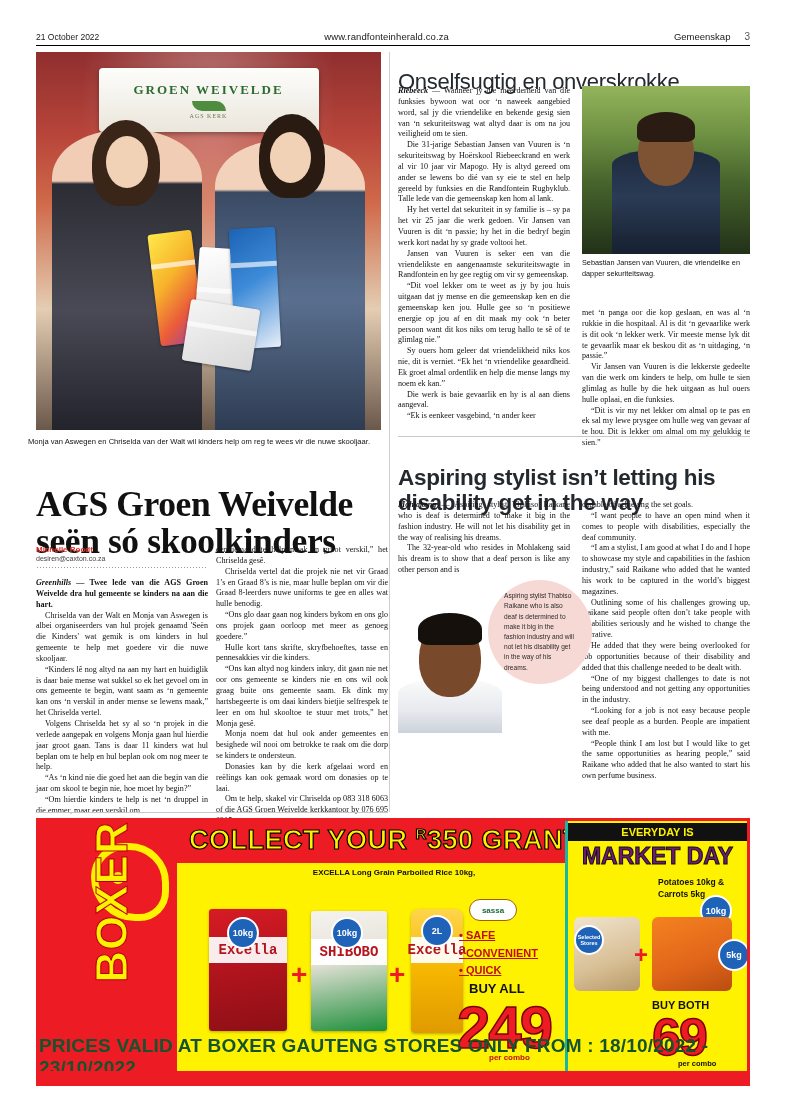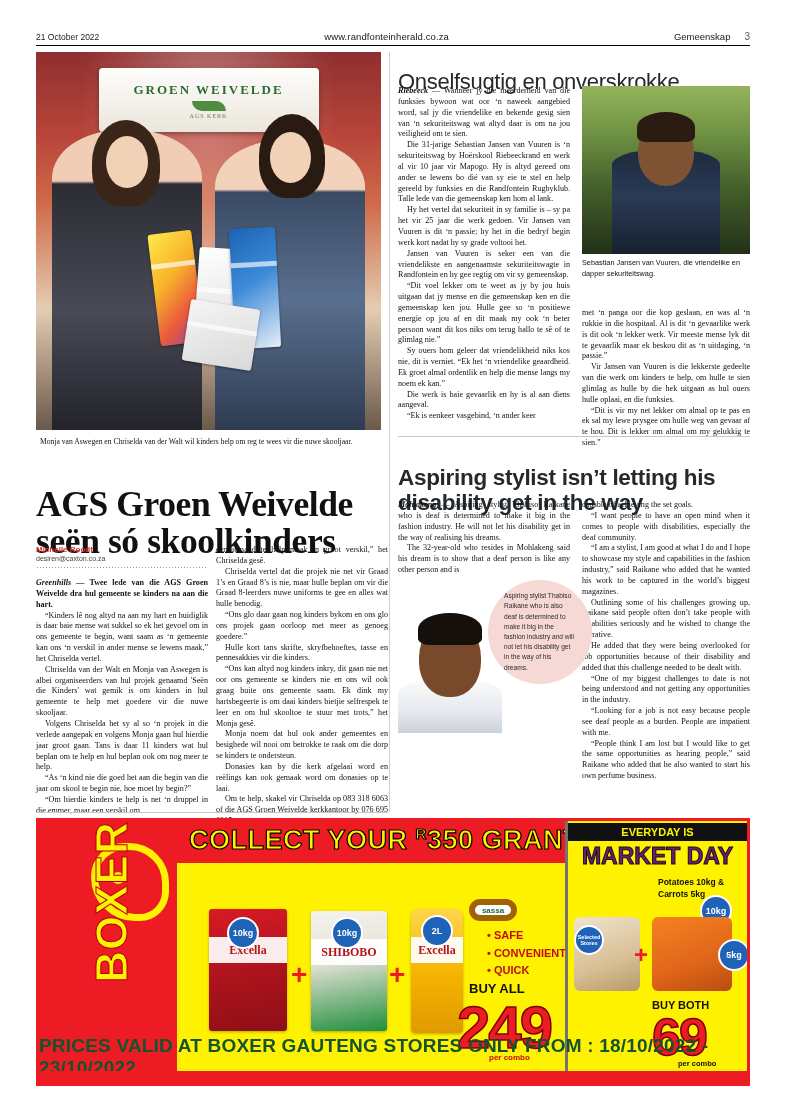--- a/index.html
+++ b/index.html
@@ -64,22 +64,22 @@
          background:linear-gradient(135deg,#ffe94a,#f7b32b 40%,#ea5b3a 70%,#8e44ad); }
   .pk2 { left:160px; top:196px; width:40px; height:108px; transform:rotate(4deg);
          background:linear-gradient(160deg,#ffffff,#eaeaea 55%,#d9d9d9); }
   .pk3 { left:196px; top:176px; width:46px; height:120px; transform:rotate(-3deg);
          background:linear-gradient(150deg,#1d63b5,#3d8bd8 45%,#e8eef7); }
   .pk4 { left:150px; top:252px; width:70px; height:62px; transform:rotate(9deg);
          background:linear-gradient(150deg,#f5f5f5,#d8d8d8); }
   .pk-stripe { position:absolute; left:0; right:0; height:5px; background:rgba(255,255,255,.65); }
 
   .caption-main {
-    position:absolute; left:40px; top:436px; width:345px;
-    font-family:Liberation Serif, serif; font-size:7.6px; line-height:1.45; color:#111;
+    position:absolute; left:28px; top:436px; width:345px;
+    font-family:Liberation Sans, sans-serif; font-size:7.6px; line-height:1.45; color:#111;
   }
 
   
   .ags-head {
     position:absolute; left:36px; top:462px; width:352px;
     font-family:"Liberation Serif", serif; font-size:35.5px; line-height:1.05;
     letter-spacing:-0.4px; color:#111;
   }
   .byline {
     position:absolute; left:36px; top:545px; width:172px;
@@ -207,56 +207,56 @@
   }
   .prod { position:absolute; border-radius:3px; box-shadow:0 1px 3px rgba(0,0,0,.3); }
   .prod-rice { left:170px; top:88px; width:78px; height:122px;
     background:linear-gradient(170deg,#d81b25 0%,#b3141d 45%,#8d0f16 100%); }
   .prod-maize { left:272px; top:90px; width:76px; height:120px;
     background:linear-gradient(170deg,#f5f3ef 0%,#e6e2d8 40%,#1f8f3b 100%); }
   .prod-oil { left:372px; top:88px; width:52px; height:124px;
     border-radius:8px 8px 4px 4px;
     background:linear-gradient(180deg,#ffd54d 0%,#f6b500 50%,#e09a00 100%); }
   .prod-label { position:absolute; left:0; right:0; top:28px; height:26px;
-    background:rgba(255,255,255,.92); font-family:Liberation Serif, serif;
-    font-weight:bold; font-size:12px; color:#b3141d; display:flex;
+    background:rgba(255,255,255,.92); font-family:Liberation Mono, monospace;
+    font-weight:bold; font-size:14px; color:#b3141d; display:flex;
     align-items:center; justify-content:center; }
   .plus { position:absolute; font-family:"Liberation Sans",sans-serif; font-weight:bold;
     font-size:28px; color:#ed1c24; }
   .badge-kg {
     position:absolute; width:32px; height:32px; border-radius:50%; background:#1e63b8;
     color:#fff; font-family:"Liberation Sans",sans-serif; font-weight:bold; font-size:9px;
     display:flex; align-items:center; justify-content:center; border:2px solid #fff;
   }
   .sassa {
     position:absolute; left:430px; top:78px; width:48px; height:22px; border-radius:11px;
-    background:#fff; border:6px solid #a16207; color:#1b6b3a;
+    background:#fff; border:1px solid #a16207; color:#1b6b3a;
     font-family:"Liberation Sans",sans-serif; font-weight:bold; font-size:8px;
     display:flex; align-items:center; justify-content:center;
   }
   .bullets {
-    position:absolute; left:448px; top:106px;
+    position:absolute; left:420px; top:106px;
     font-family:"Liberation Sans",sans-serif; font-weight:bold; font-size:11px;
-    line-height:1.6; color:#c00d14;
+    line-height:1.6; color:#c00d14;text-decoration:underline;
   }
   .buyall {
     position:absolute; left:430px; top:160px;
     font-family:"Liberation Sans",sans-serif; font-weight:bold; font-size:13px; color:#111;
   }
   .price249 {
     position:absolute; left:418px; top:172px;
     font-family:"Liberation Sans",sans-serif; font-weight:bold; font-size:60px;
     color:#ed1c24; letter-spacing:-2px; -webkit-text-stroke:1.5px #7a0007;
   }
   .percombo1 { position:absolute; left:450px; top:232px;
     font-family:"Liberation Sans",sans-serif; font-weight:bold; font-size:8px; color:#c00d14; }
 
   .ad-right {
     position:absolute; right:0; top:0; width:182px; height:100%;
-    background:#fff200; border-left:3px solid #737373;
+    background:#fff200; border-left:3px solid #14b8a6;
   }
   .everyday {
     position:absolute; left:0; right:0; top:2px; height:18px; background:#111;
     color:#fff200; font-family:"Liberation Sans",sans-serif; font-weight:bold;
     font-size:11px; display:flex; align-items:center; justify-content:center;
   }
   .marketday {
     position:absolute; left:0; right:0; top:22px;
     font-family:"Liberation Sans",sans-serif; font-weight:bold; font-size:23px;
     color:#701a75; text-align:center; -webkit-text-stroke:1px #111;
@@ -342,22 +342,22 @@
   <h1 class="ags-head">AGS Groen Weivelde seën só skoolkinders</h1>
 
   <div class="byline">
     <div class="name">Michelle Roodt</div>
     <div class="mail">desiren@caxton.co.za</div>
     <div class="dots"></div>
   </div>
 
   <div class="ags-col ags-col-1">
       <p class="first"><span class="lead-em">Greenhills</span> <span class="lead-bold">— Twee lede van die AGS Groen Weivelde dra hul gemeente se kinders na aan die hart.</span></p>
+      <p class="">Chriselda van der Walt en Monja van Aswegen is albei organiseerders van hul projek genaamd 'Seën die Kinders' wat gemik is om kinders in hul gemeente te help met goedere vir die nuwe skooljaar.</p>
       <p class="">“Kinders lê nog altyd na aan my hart en huidiglik is daar baie mense wat sukkel so ek het gevoel om in ons gemeente te begin, want saam as ‘n gemeente kan ons ‘n verskil in ander mense se lewens maak,” het Chriselda vertel.</p>
-      <p class="">Chriselda van der Walt en Monja van Aswegen is albei organiseerders van hul projek genaamd 'Seën die Kinders' wat gemik is om kinders in hul gemeente te help met goedere vir die nuwe skooljaar.</p>
       <p class="">Volgens Chriselda het sy al so ‘n projek in die verlede aangepak en volgens Monja gaan hul hierdie jaar groot gaan. Tans is daar 11 kinders wat hul beplan om te help en hul beplan ook om nog meer te help.</p>
       <p class="">“As ‘n kind nie die goed het aan die begin van die jaar om skool te begin nie, hoe moet hy begin?”</p>
       <p class="">“Om hierdie kinders te help is net ‘n druppel in die emmer, maar een verskil om</p>
     </div>
   <div class="ags-col ags-col-2">
       <p class="first">een iemand te help maak ‘n groot verskil,” het Chriselda gesê.</p>
       <p class="">Chriselda vertel dat die projek nie net vir Graad 1’s en Graad 8’s is nie, maar hulle beplan om vir die Graad 8-leerders nuwe uniforms te gee en alles wat hulle benodig.</p>
       <p class="">“Ons glo daar gaan nog kinders bykom en ons glo ons projek gaan oorloop met meer as genoeg goedere.”</p>
       <p class="">Hulle kort tans skrifte, skryfbehoeftes, tasse en pennesakkies vir die kinders.</p>
       <p class="">“Ons kan altyd nog kinders inkry, dit gaan nie net oor ons gemeente se kinders nie en ons wil ook graag buite ons gemeente saam. Ek dink my hartsbegeerte is om daai kinders bietjie selfrespek te leer en om hul skooltoe te stuur met trots,” het Monja gesê.</p>
@@ -431,20 +431,21 @@
     </div>
 
     <div class="ad-top-band"></div>
     <div class="collect">
       <span>COLLECT YOUR</span>
       <span class="rsup">R</span><span>350</span>
       <span>GRANT</span>
     </div>
 
     <div class="ad-sub">
+      <div>EXCELLA Long Grain Parboiled Rice 10kg,</div>
     </div>
 
     <div class="prod prod-rice">
       <div class="prod-label">Excella</div>
     </div>
     <div class="badge-kg" style="left:188px; top:96px;">10kg</div>
     <div class="plus" style="left:252px; top:138px;">+</div>
 
     <div class="prod prod-maize">
       <div class="prod-label">SHIBOBO</div>

